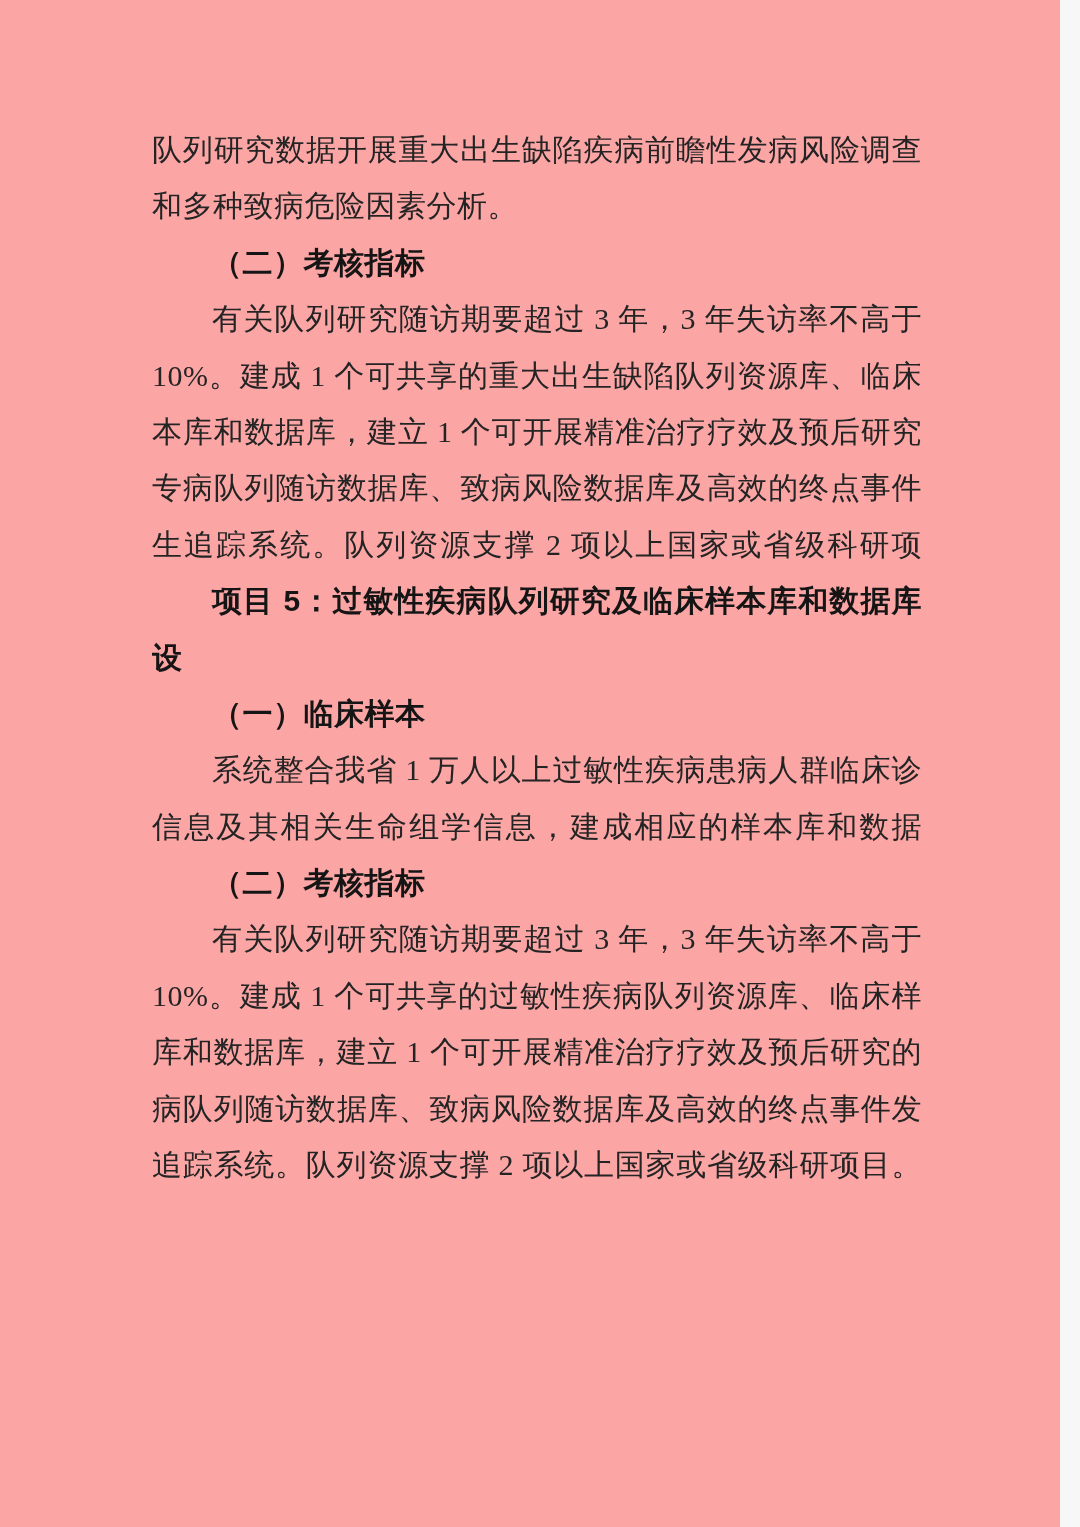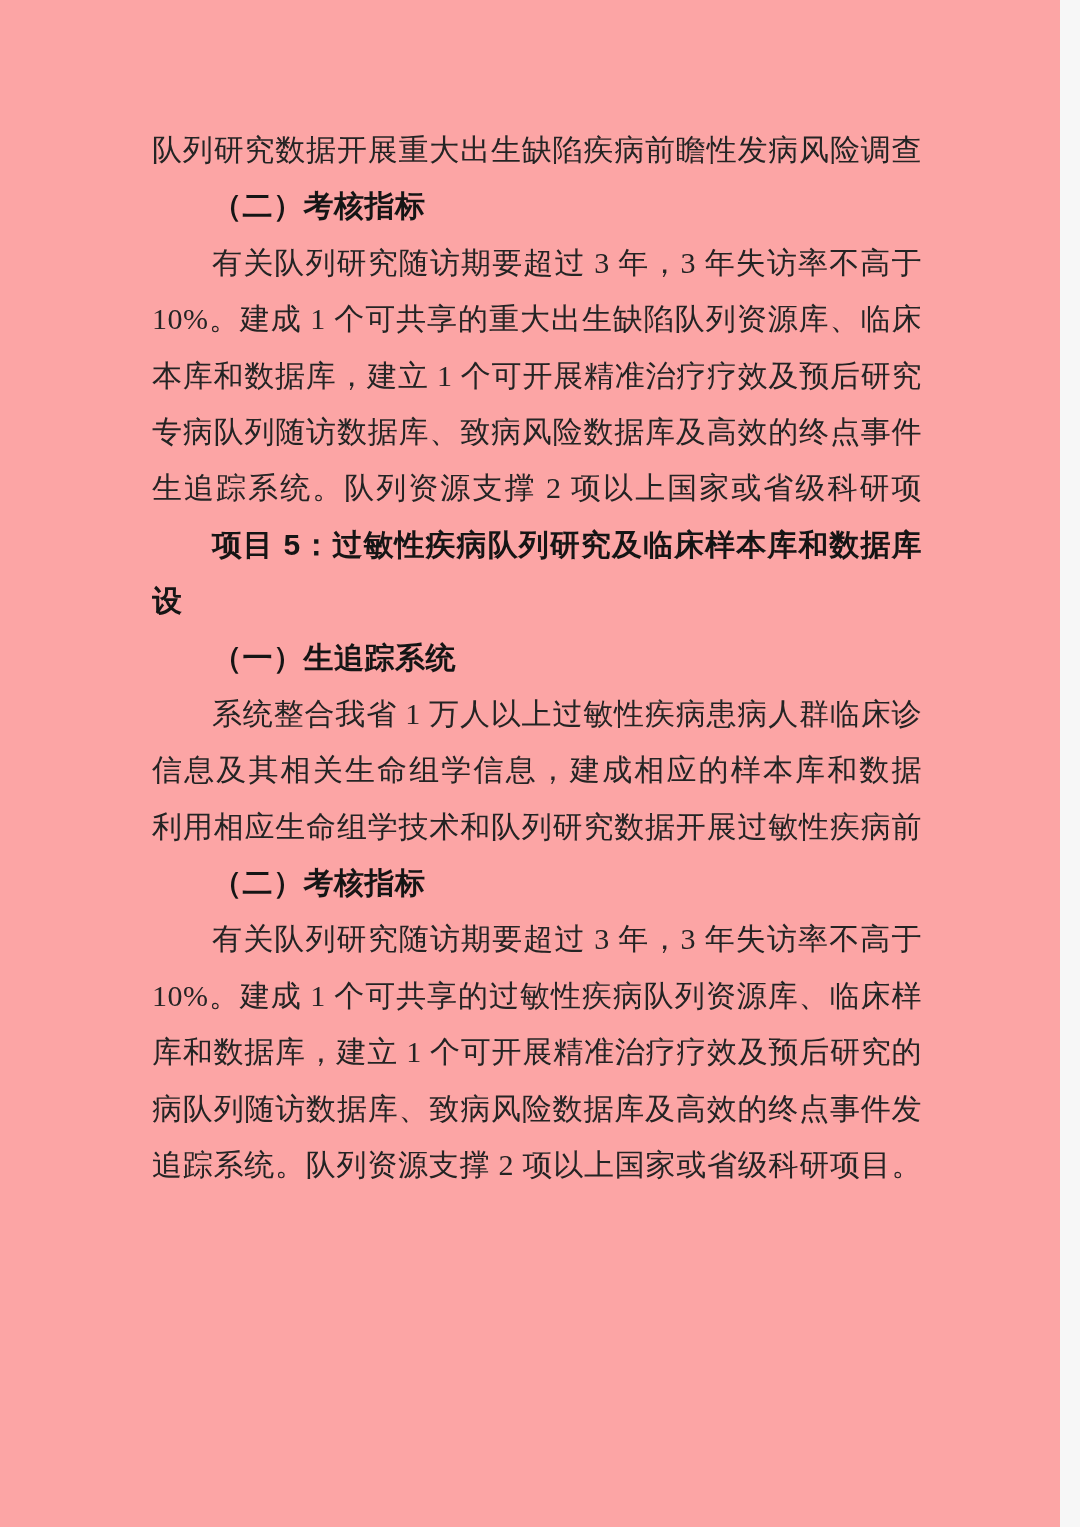--- a/index.html
+++ b/index.html
@@ -39,32 +39,32 @@
     color: #151515;
   }
 </style>
 </head>
 <body>
 
 <div class="page">
   <div class="text-block">
 
     <div class="line just">队列研究数据开展重大出生缺陷疾病前瞻性发病风险调查</div>
+    <div class="line">和多种致病危险因素分析。</div>
     <div class="line heading indent">（二）考核指标</div>
     <div class="line just indent">有关队列研究随访期要超过 3 年，3 年失访率不高于</div>
     <div class="line just">10%。建成 1 个可共享的重大出生缺陷队列资源库、临床样</div>
     <div class="line just">本库和数据库，建立 1 个可开展精准治疗疗效及预后研究的</div>
     <div class="line just">专病队列随访数据库、致病风险数据库及高效的终点事件发</div>
     <div class="line just">生追踪系统。队列资源支撑 2 项以上国家或省级科研项目。</div>
     <div class="line heading just indent">项目 5：过敏性疾病队列研究及临床样本库和数据库建</div>
     <div class="line heading">设</div>
-    <div class="line heading indent">（一）生追踪系统</div>
+    <div class="line heading indent">（一）临床样本</div>
     <div class="line just indent">系统整合我省 1 万人以上过敏性疾病患病人群临床诊疗</div>
     <div class="line just">信息及其相关生命组学信息，建成相应的样本库和数据库。</div>
-    <div class="line just">利用相应生命组学技术和队列研究数据开展过敏性疾病前</div>
     <div class="line heading indent">（二）考核指标</div>
     <div class="line just indent">有关队列研究随访期要超过 3 年，3 年失访率不高于</div>
     <div class="line just">10%。建成 1 个可共享的过敏性疾病队列资源库、临床样本</div>
     <div class="line just">库和数据库，建立 1 个可开展精准治疗疗效及预后研究的专</div>
     <div class="line just">病队列随访数据库、致病风险数据库及高效的终点事件发生</div>
     <div class="line just">追踪系统。队列资源支撑 2 项以上国家或省级科研项目。申</div>
 
   </div>
 </div>
 

